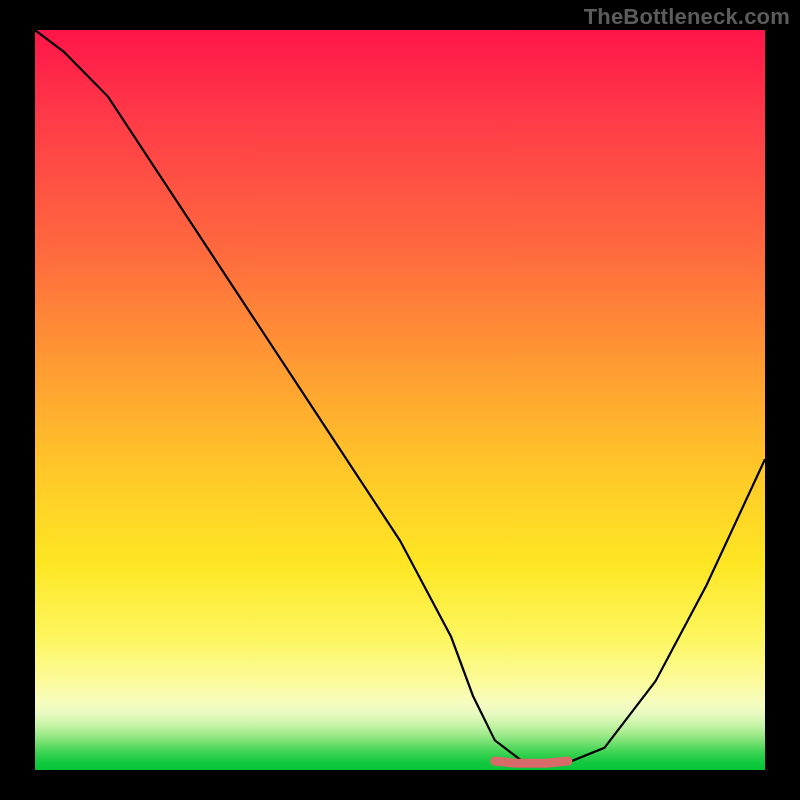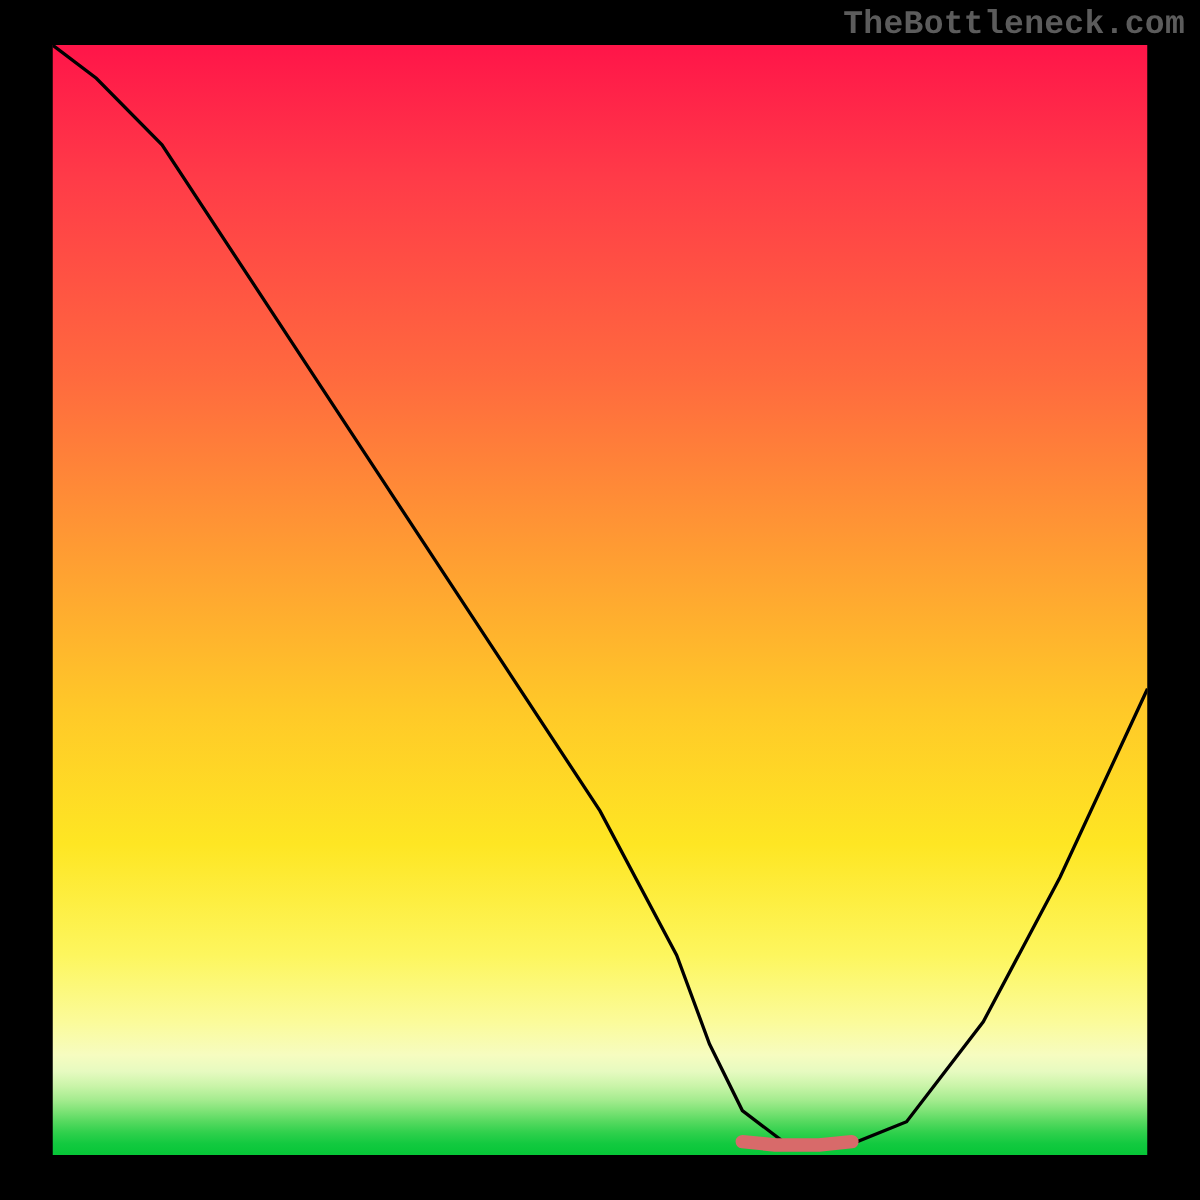--- a/index.html
+++ b/index.html
@@ -19,21 +19,20 @@
   }
   .watermark {
     position: absolute;
     top: 4px;
     right: 10px;
     color: #5c5c5c;
     font-size: 22px;
     font-weight: 600;
     letter-spacing: 0.2px;
     z-index: 5;
-    font-family: Liberation Mono, monospace;
   }
   .plot-area {
     position: absolute;
     left: 35px;
     top: 30px;
     width: 730px;
     height: 740px;
     overflow: hidden;
   }
   

